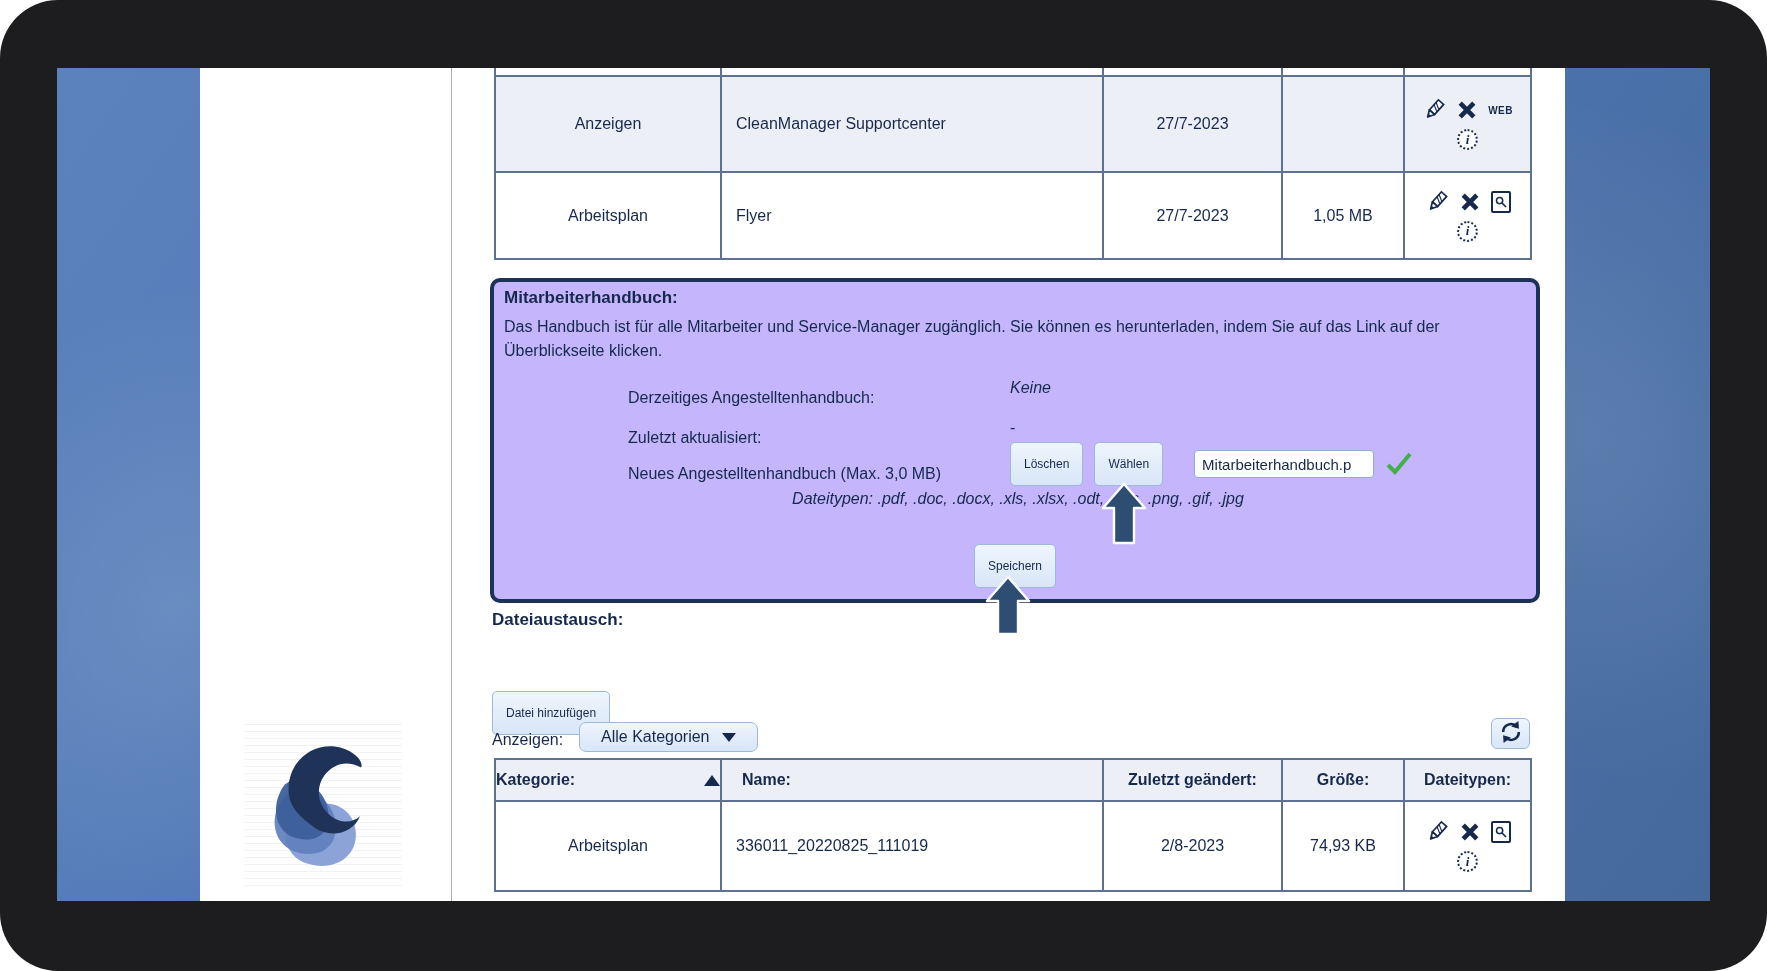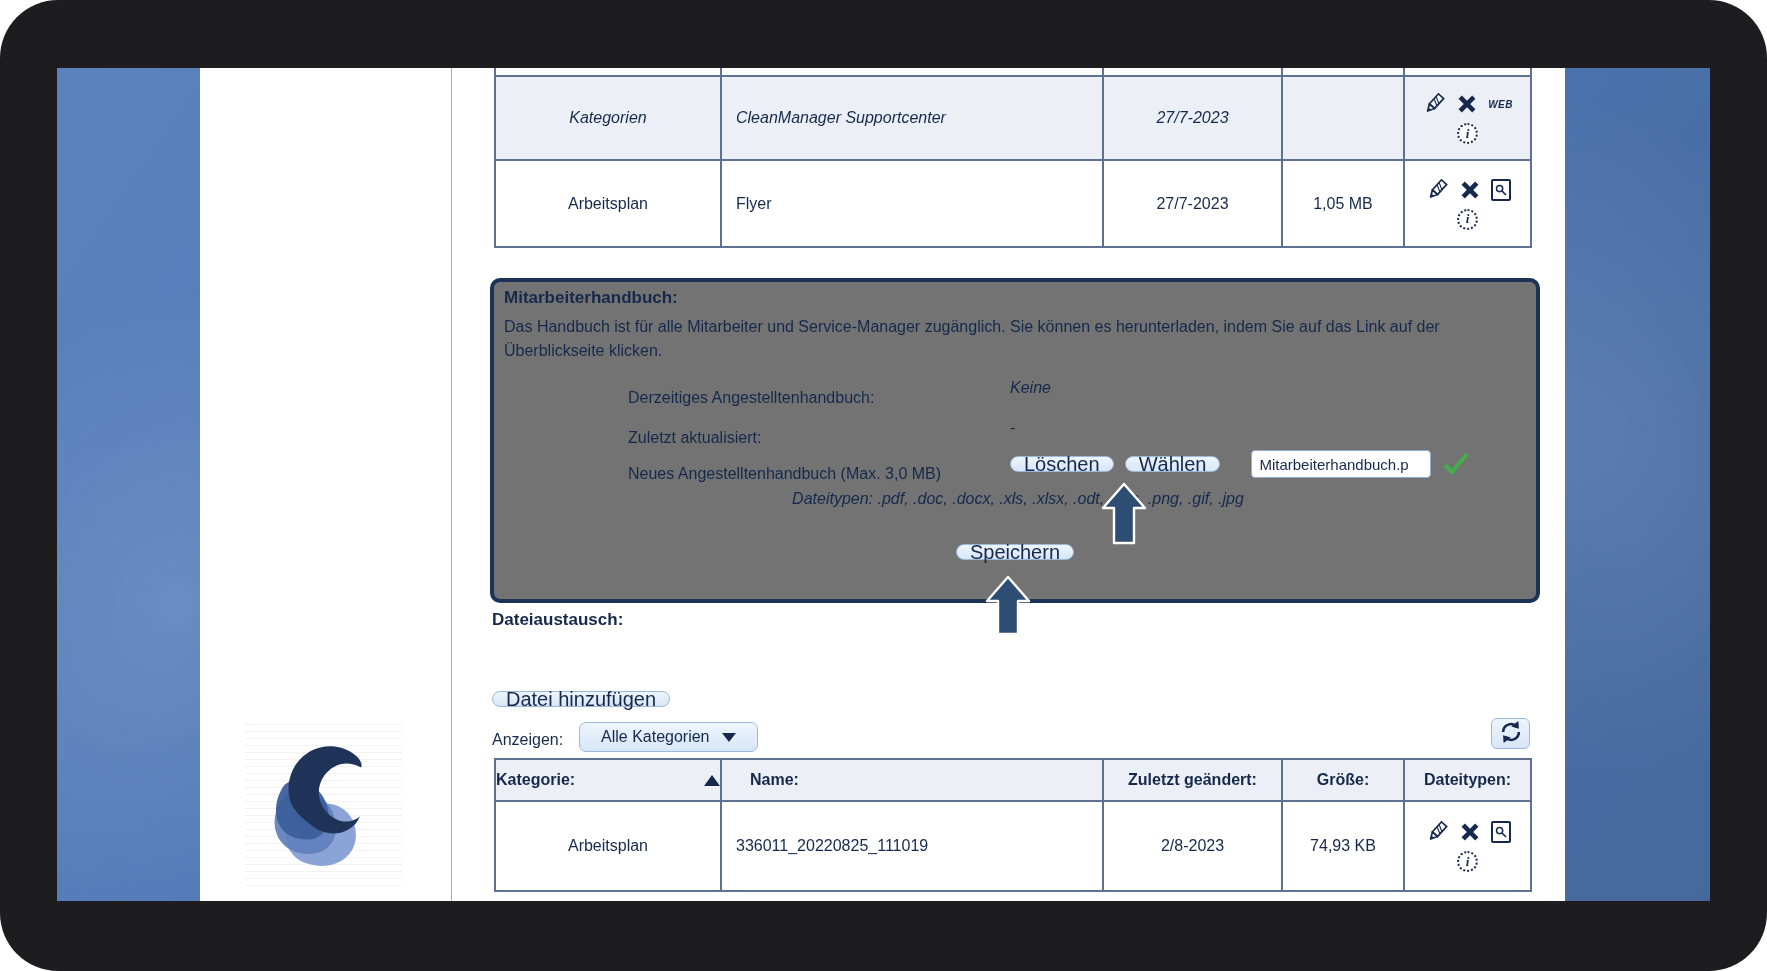--- a/index.html
+++ b/index.html
@@ -32,62 +32,62 @@
   
   table.grid { border-collapse:collapse; table-layout:fixed; width:1036px;
                font-size:16px; color:#16294c; }
   table.grid td, table.grid th { border:2px solid #5f7190; text-align:center; vertical-align:middle;
                overflow:hidden; white-space:nowrap; }
   table.grid .name-cell { text-align:left; padding-left:14px; }
   tr.stripe { background:#edeff6; }
   tr.spacer td { height:11px; border-top:none; }
 
   .top-table { position:absolute; left:294px; top:-3px; }
-  .top-table tr.r1 td { height:84px;font-style:italic; }
+  .top-table tr.r1 td { height:96px; }
   .top-table tr.r2 td { height:87px; }
 
   .bottom-table { position:absolute; left:294px; top:690px; }
   .bottom-table th { height:42px; font-weight:bold; background:#edeff6; font-size:16px; }
-  .bottom-table .hdr-left { text-align:left; padding-left:28px; }
+  .bottom-table .hdr-left { text-align:left; padding-left:20px; }
   .bottom-table tr.data td { height:90px; }
 
   .hdr-flex { display:flex; align-items:center; justify-content:space-between; gap:20px; }
   .sort-up { width:0; height:0; border-left:8px solid transparent; border-right:8px solid transparent;
              border-bottom:11px solid #16294c; display:inline-block; }
 
   
   .fn { display:flex; flex-direction:column; align-items:center; gap:7px; padding:6px 0; }
   .fn-row { display:flex; align-items:center; justify-content:center; gap:11px; }
   .ic { display:inline-flex; }
   .web-badge { font-size:10px; font-weight:bold; letter-spacing:.4px; color:#16294c; }
   .pvbox { width:20px; height:22px; border:2px solid #16294c; border-radius:2px;
            display:inline-flex; align-items:center; justify-content:center; background:#fff; }
   .info { width:21px; height:21px; border:2px dotted #16294c; border-radius:50%;
           display:inline-flex; align-items:center; justify-content:center; background:#fff; }
   .info::after { content:"i"; font:italic bold 13px "Liberation Serif", serif; color:#16294c; }
 
   
   .hb-box { position:absolute; left:290px; top:210px; width:1050px; height:325px;
-            border:4px solid #1c3357; border-radius:10px; background:#737373; }
+            border:4px solid #1c3357; border-radius:10px; background:#c4b5fd; }
   .hb-title { position:absolute; left:10px; top:6px; font-size:17px; font-weight:bold; }
   .hb-desc  { position:absolute; left:10px; top:33px; width:985px; line-height:24px; }
   .hb-row   { position:absolute; left:134px; height:28px; display:flex; align-items:center; }
   .hb-label { width:382px;margin-top:20px; }
   .hb-value { font-style:italic; }
   .hb-plain { font-style:normal; }
   .rowA { top:92px; } .rowB { top:132px; } .rowC { top:168px; }
   .hb-controls { display:flex; align-items:center; gap:11px; }
   .filetypes { position:absolute; left:134px; top:208px; width:780px; text-align:center;
                font-style:italic; font-size:16px; }
   .save-row { position:absolute; left:0; top:262px; width:100%; display:flex; justify-content:center; }
 
   
   .btn { display:inline-flex; align-items:center; justify-content:center;
-         background:linear-gradient(#eef5fd,#d8e6f7); border:1px solid #9db9da; border-radius:14px;
-         color:#16294c; font-size:20px; height:16px; padding:0 13px; cursor:pointer; white-space:nowrap; }
+         background:linear-gradient(#eef5fd,#d8e6f7); border:1px solid #9db9da; border-radius:5px;
+         color:#16294c; font-size:12px; height:44px; padding:0 13px; cursor:pointer; white-space:nowrap; }
   .file-input { height:28px; width:180px; border:1px solid #8fadd0; border-radius:4px;
                 padding:0 7px; font-size:15px; color:#16294c; font-family:"Liberation Sans",sans-serif;margin-left:20px; }
   .check svg { display:block; }
 
   
   .pointer { position:absolute; z-index:10; }
   .ptr-choose { left:901px; top:414px; width:46px; height:63px; }
   .ptr-save   { left:785px; top:507px; width:46px; height:61px; }
 
   
@@ -132,21 +132,21 @@
           </colgroup>
         <tbody>
             <tr class="spacer">
           <td></td>
               <td></td>
               <td></td>
               <td></td>
               <td></td>
         </tr>
         <tr class="r1 stripe">
-          <td>Kategorien</td>
+          <td>Anzeigen</td>
           <td class="name-cell">CleanManager Supportcenter</td>
           <td>27/7-2023</td>
           <td></td>
           <td>
             <div class="fn">
               <div class="fn-row">
                 <span class="ic">
                   <svg width="24" height="24" viewBox="0 0 24 24">
                         <g transform="rotate(42 12 12)">
                     <rect x="8.5" y="1.5" width="7" height="13.5" fill="#fff" stroke="#16294c" stroke-width="1.7"></rect>

